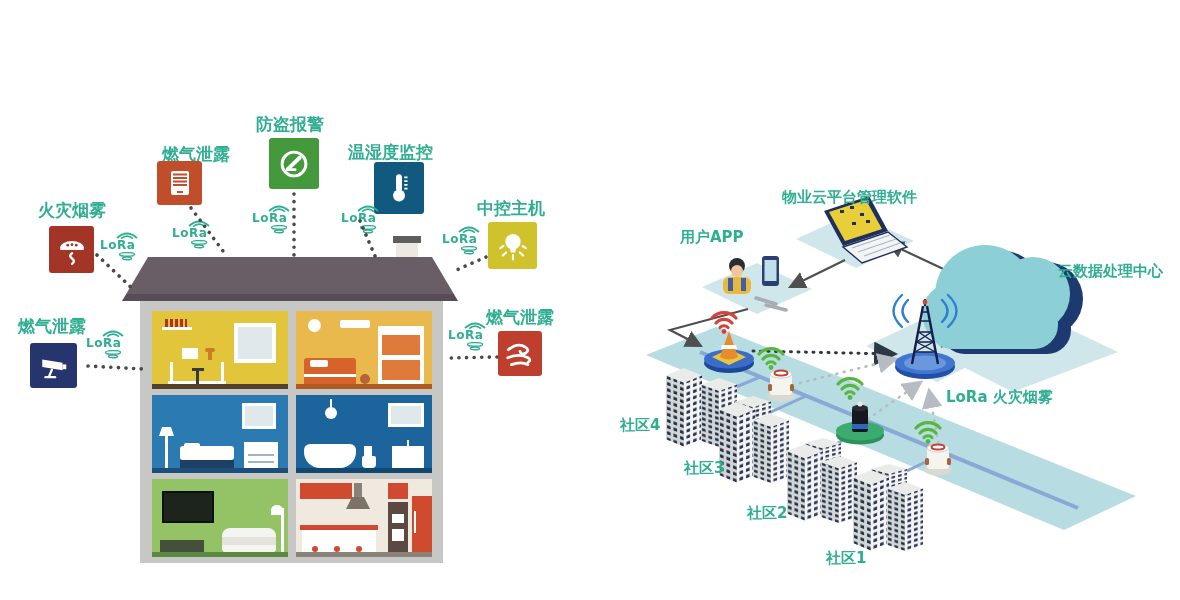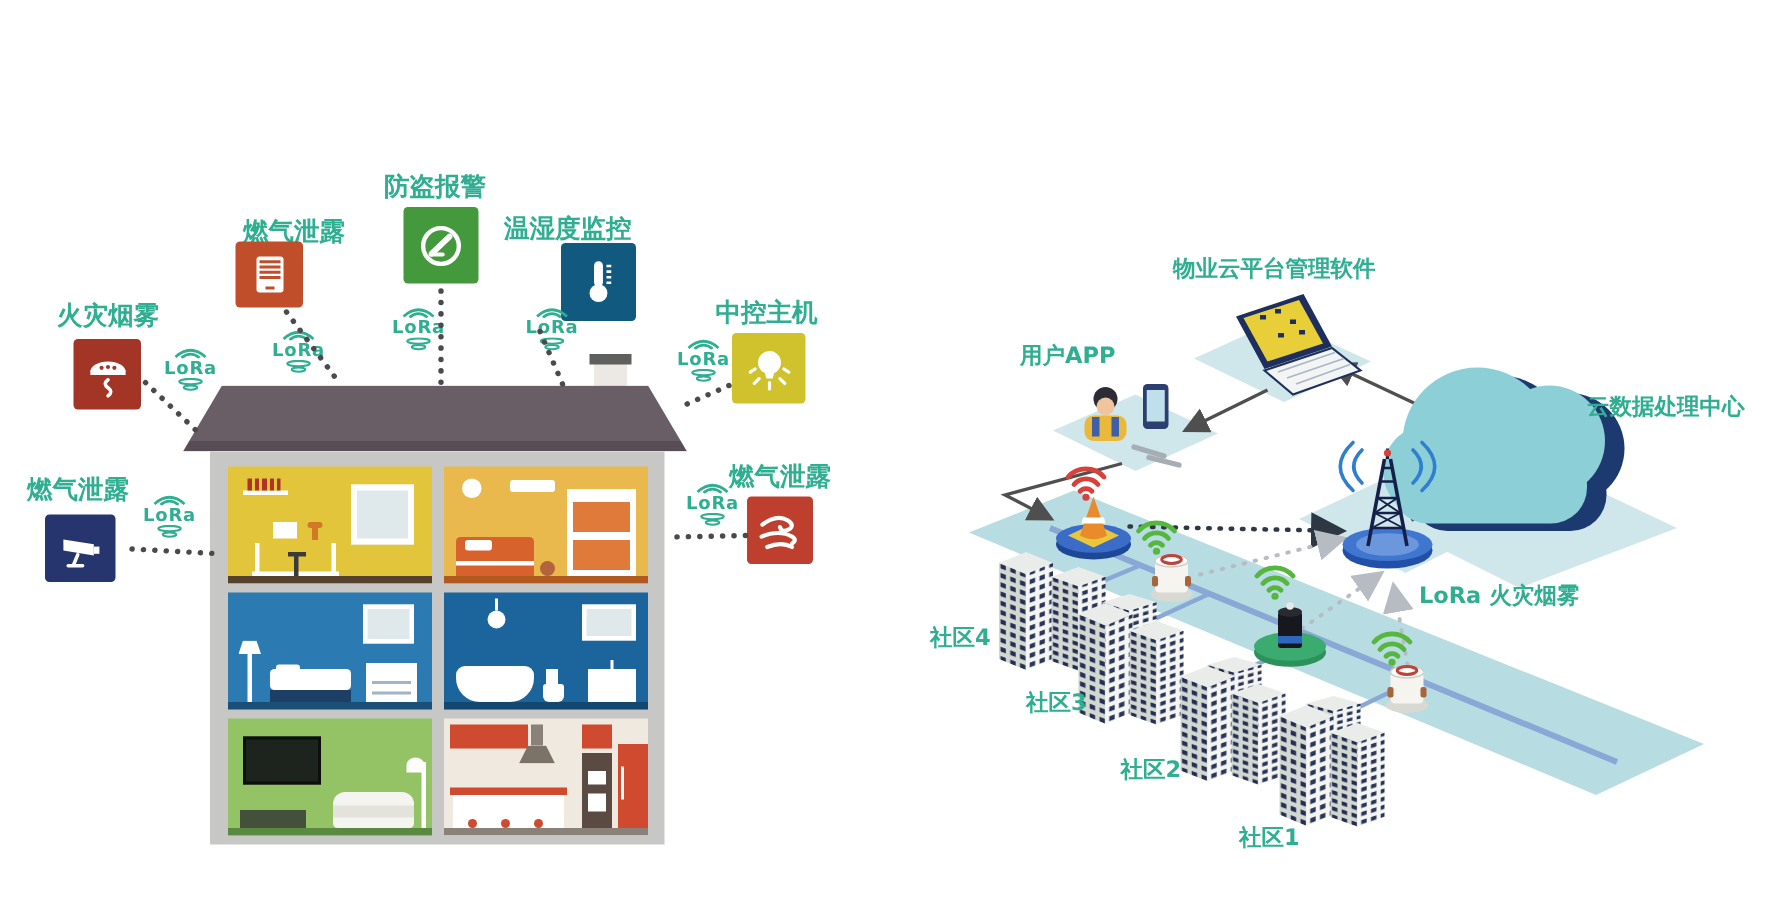--- a/index.html
+++ b/index.html
@@ -9,21 +9,21 @@
   
   #title{left:0;top:24px;width:1180px;text-align:center;font-size:41px;font-weight:800;
          color:var(--title-color);letter-spacing:2px;}
   
   .slabel{color:var(--accent);font-weight:800;font-size:17px;white-space:nowrap;}
   .nlabel{color:var(--accent);font-weight:800;font-size:15px;white-space:nowrap;}
   
   .sicon{border-radius:3px;display:flex;align-items:center;justify-content:center;}
   .sicon svg{display:block;}
   
-  .lora{width:54px;text-align:center;color:var(--accent);font-weight:800;font-size:12px;line-height:1.05;}
+  .lora{width:54px;text-align:left;color:var(--accent);font-weight:800;font-size:12px;line-height:1.05;}
   .lora svg{display:block;margin:0 auto;}
   .lora .txt{letter-spacing:.5px;}
   
   #roof{left:120px;top:257px;width:340px;height:44px;
         background:linear-gradient(var(--roof) 0 84%,#584d56 84% 100%);
         clip-path:polygon(28px 0,312px 0,338px 44px,2px 44px);}
   #chimney{left:396px;top:236px;width:22px;height:28px;background:#ece9e4;}
   #chimney .cap{position:absolute;left:-3px;top:0;width:28px;height:7px;background:#5f5f5d;}
   #housebody{left:140px;top:301px;width:303px;height:262px;background:var(--wall);}
   .room{position:absolute;overflow:hidden;}
@@ -119,21 +119,21 @@
       <div class="f" style="right:28px;bottom:34px;width:12px;height:9px;background:#fff;"></div>
       <div class="f" style="right:28px;bottom:16px;width:12px;height:12px;background:#fff;"></div>
       <div class="f" style="right:0;bottom:5px;width:20px;height:56px;background:#cf4a2e;"></div>
       <div class="f" style="right:16px;bottom:24px;width:2px;height:22px;background:#fff;"></div>
     </div>
   </div>
 
   <div class="abs slabel" style="left:38px;top:199px;">火灾烟雾</div>
   <div class="abs slabel" style="left:146px;top:143px;margin-left:16px;">燃气泄露</div>
   <div class="abs slabel" style="left:256px;top:113px;">防盗报警</div>
-  <div class="abs slabel" style="left:336px;top:141px;">温湿度监控</div>
+  <div class="abs slabel" style="left:348px;top:141px;">温湿度监控</div>
   <div class="abs slabel" style="left:477px;top:197px;">中控主机</div>
   <div class="abs slabel" style="left:18px;top:315px;">燃气泄露</div>
   <div class="abs slabel" style="left:486px;top:306px;">燃气泄露</div>
 
   <div class="abs sicon" style="left:49px;top:226px;width:45px;height:47px;background:var(--c-fire);">
     <svg width="32" height="32" viewBox="0 0 30 30">
         <path d="M4 13 a11 6.5 0 0 1 22 0 z" fill="#fff"></path>
         <rect x="4" y="12" width="22" height="3" fill="#fff"></rect>
         <circle cx="11" cy="10.5" r="1.3" fill="var(--c-fire)"></circle>
         <circle cx="15" cy="10" r="1.3" fill="var(--c-fire)"></circle>
@@ -453,21 +453,21 @@
       <circle cx="925" cy="302" r="2.4" fill="var(--wifi-red)"></circle>
       <g stroke="var(--wifi-blue)" stroke-width="2.4" fill="none" stroke-linecap="round">
         <path d="M908 322 Q897 311 908 300"></path>
           <path d="M902 327 Q885 311 902 295"></path>
         <path d="M942 322 Q953 311 942 300"></path>
           <path d="M948 327 Q965 311 948 295"></path>
       </g>
     </g>
   </svg>
 
-  <div class="abs nlabel" style="left:782px;top:170px;">物业云平台管理软件</div>
+  <div class="abs nlabel" style="left:782px;top:188px;">物业云平台管理软件</div>
   <div class="abs nlabel" style="left:680px;top:228px;">用户APP</div>
   <div class="abs nlabel" style="left:1058px;top:262px;">云数据处理中心</div>
   <div class="abs nlabel" style="left:946px;top:388px;">LoRa 火灾烟雾</div>
   <div class="abs nlabel" style="left:620px;top:416px;">社区4</div>
   <div class="abs nlabel" style="left:684px;top:459px;">社区3</div>
   <div class="abs nlabel" style="left:747px;top:504px;">社区2</div>
   <div class="abs nlabel" style="left:826px;top:549px;">社区1</div>
 
 </div>
 

